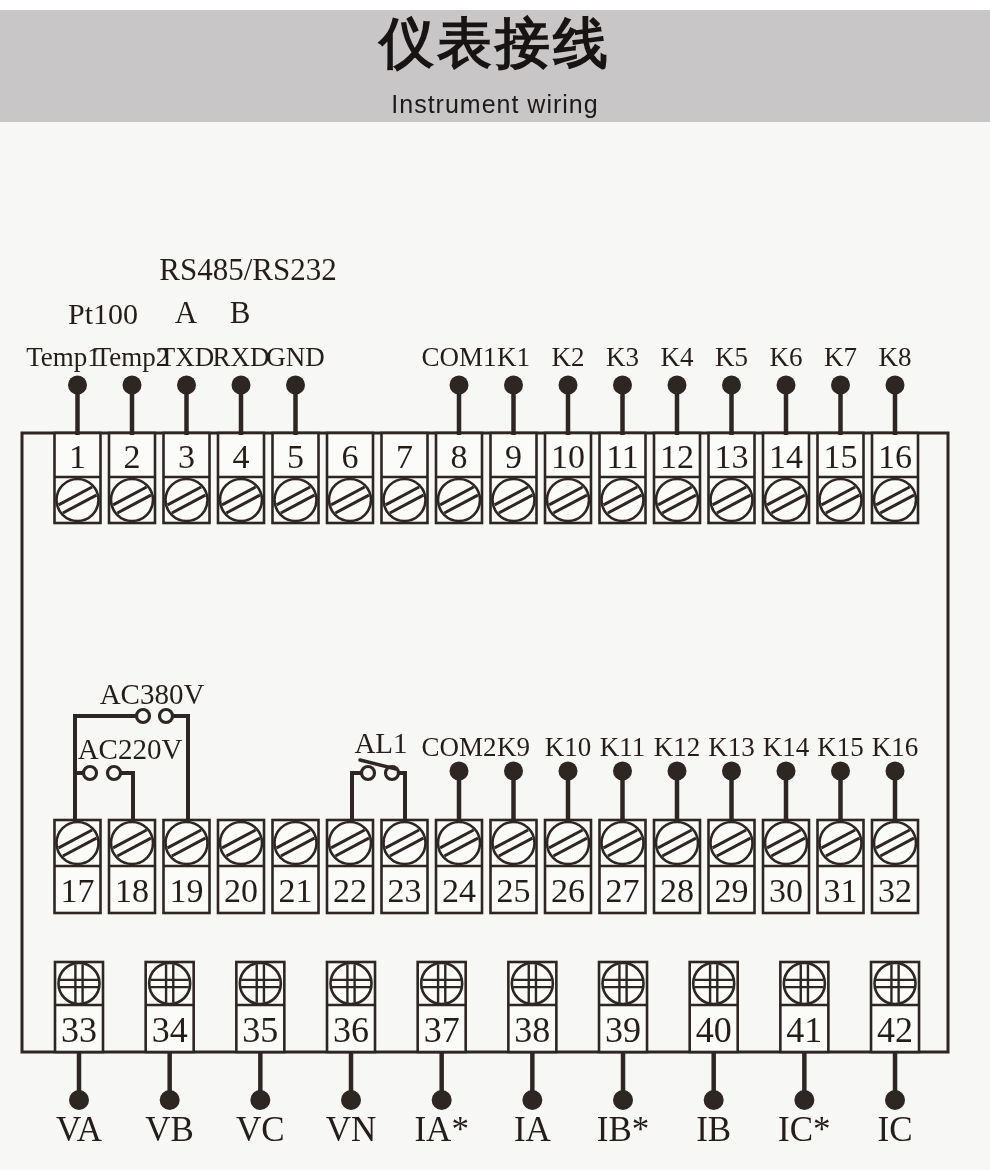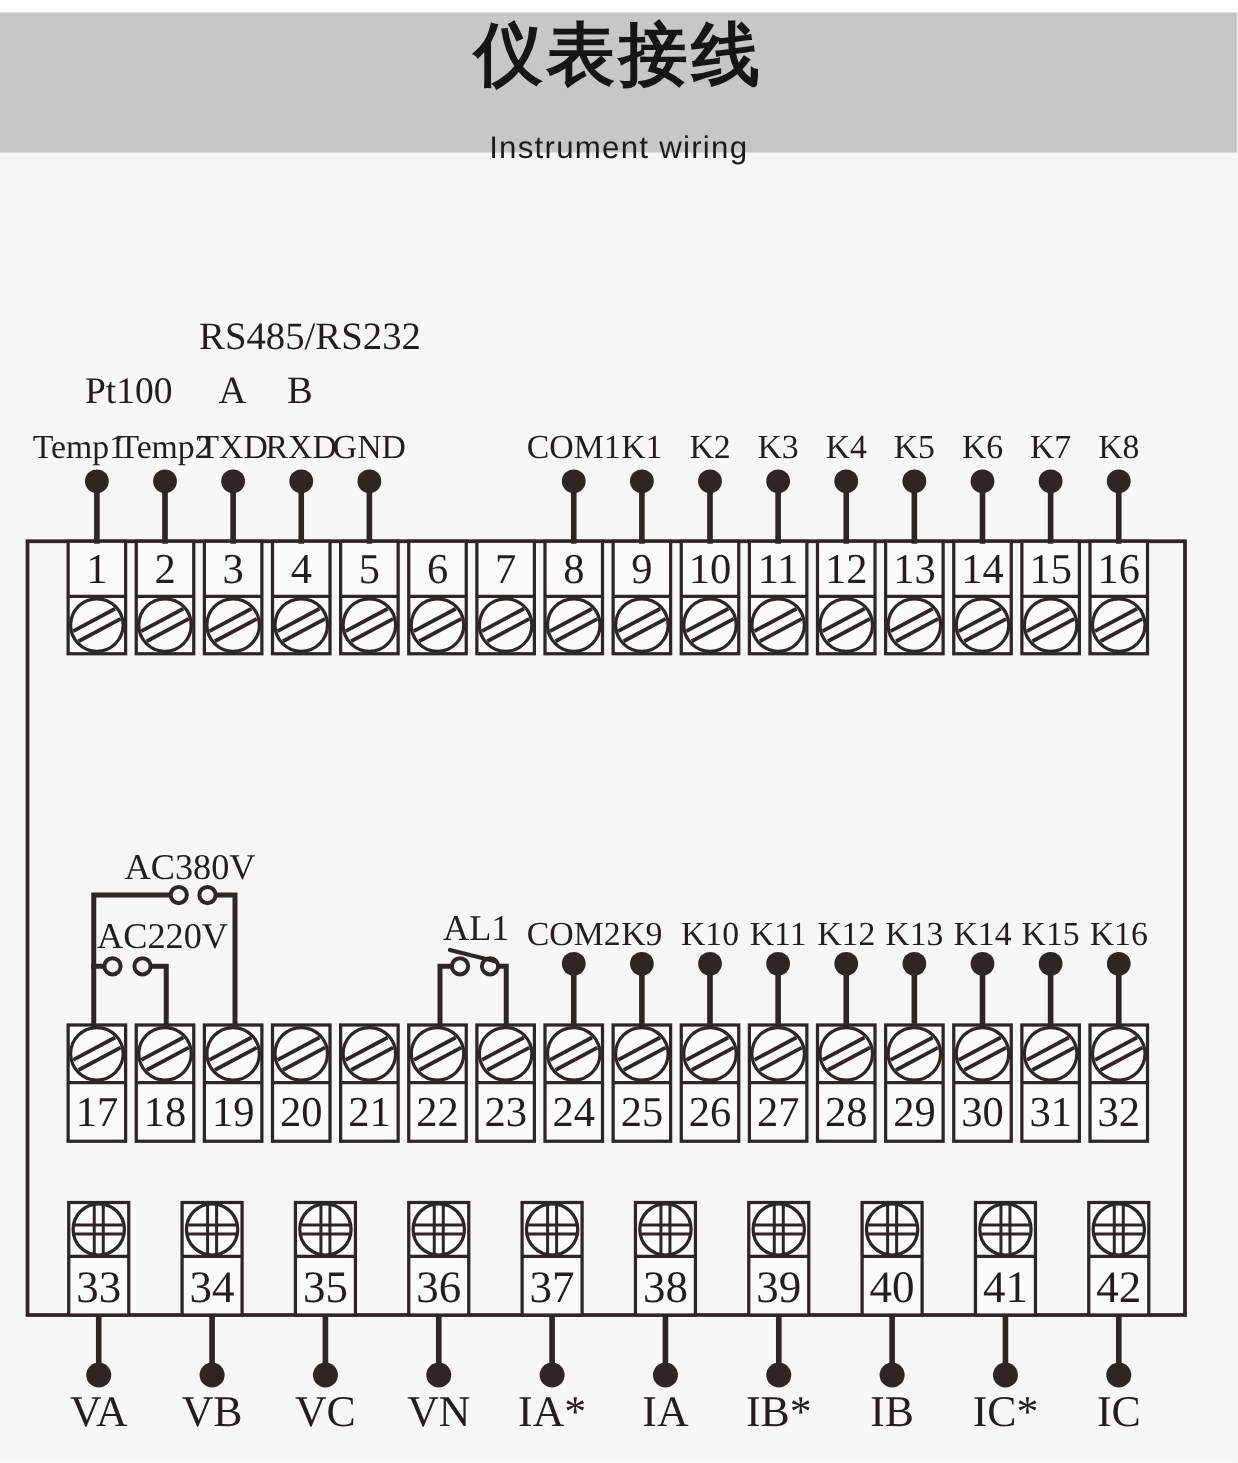--- a/index.html
+++ b/index.html
@@ -2,21 +2,21 @@
 <html><head>
 <meta charset="utf-8">
 <style>
   html,body{margin:0;padding:0;}
   body{width:990px;height:1170px;font-family:"Liberation Serif","DejaVu Serif",serif;}
   .page{position:relative;width:990px;height:1170px;background:#f7f7f6;overflow:hidden;}
   .top-strip{position:absolute;left:0;top:0;width:990px;height:10px;background:#ffffff;}
   .header-band{position:absolute;left:0;top:10px;width:990px;height:112px;background:#c8c6c7;
                display:flex;flex-direction:column;align-items:center;justify-content:center;}
   .header-title{font-family:"Liberation Sans","DejaVu Sans",sans-serif;font-weight:700;
-                font-size:55px;line-height:1.05;color:#171413;letter-spacing:3px;margin:14px;}
+                font-size:55px;line-height:1.05;color:#171413;letter-spacing:3px;margin:0;}
   .header-subtitle{font-family:"Liberation Sans","DejaVu Sans",sans-serif;font-weight:400;
                    font-size:25px;line-height:1.0;color:#1d1a19;margin:19px 0 0 0;letter-spacing:1px;}
   svg.diagram{position:absolute;left:0;top:0;}
   text{font-family:"Liberation Serif","DejaVu Serif",serif;}
 </style>
 </head>
 <body>
 
 <div class="page">
   <div class="top-strip"></div>

